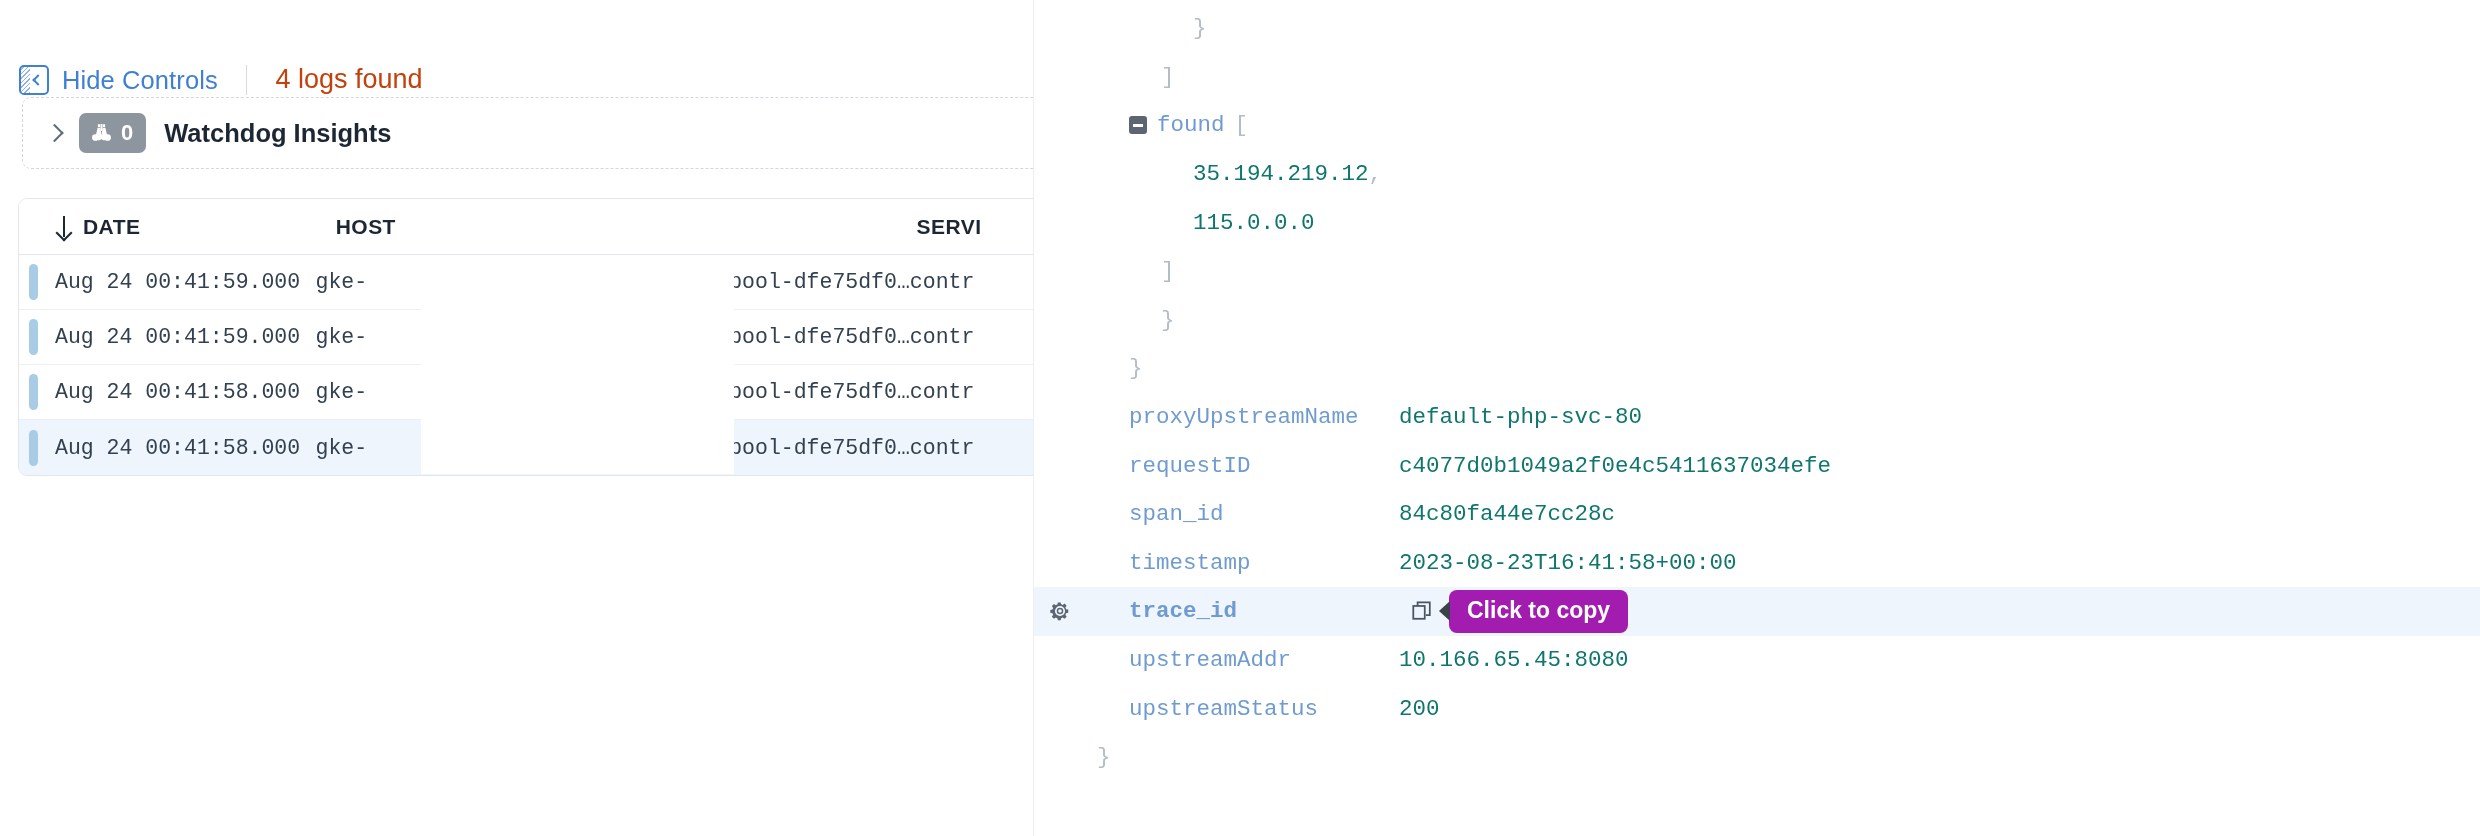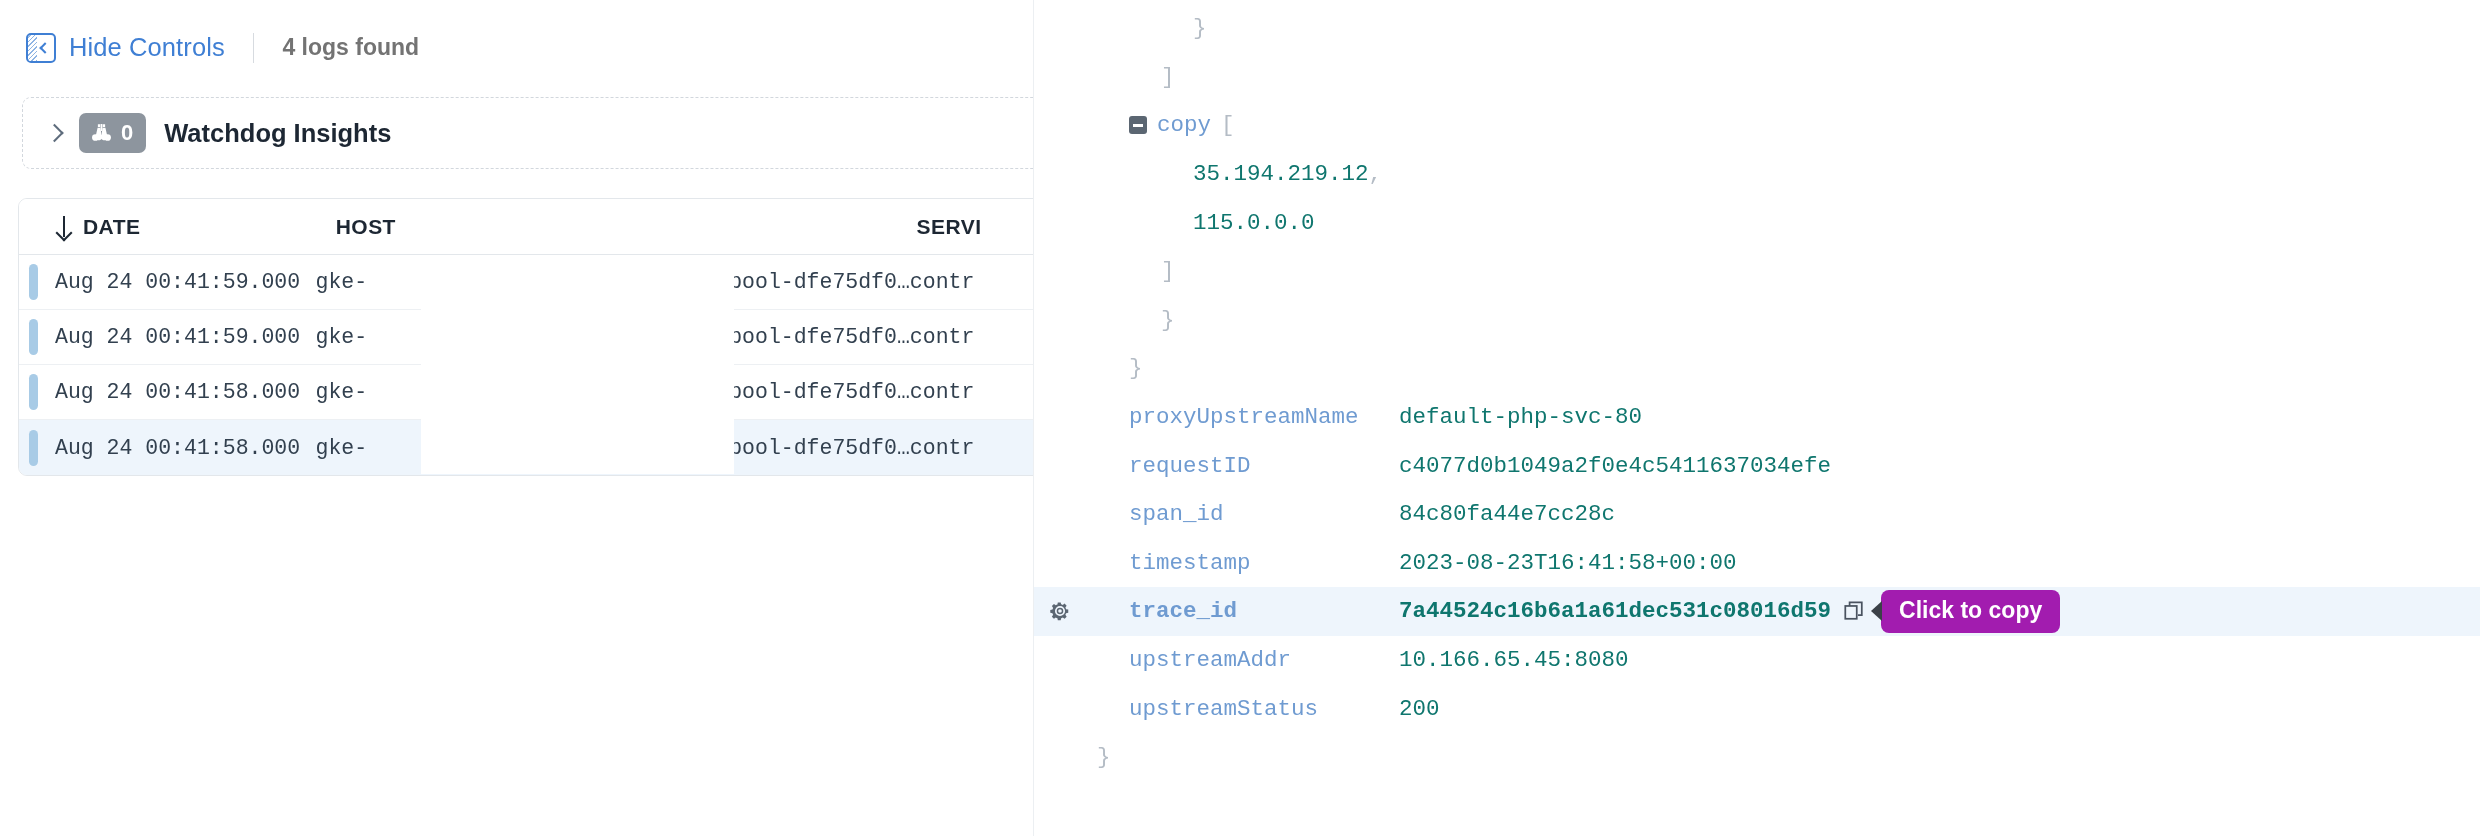--- a/index.html
+++ b/index.html
@@ -18,22 +18,22 @@
     position: absolute; left: 0; top: 0;
     width: 1033px; height: 836px;
     background: #ffffff;
     overflow: hidden;
   }
 
   
   #controls-bar {
     position: absolute; left: 0; top: 0;
     height: 95px; width: 1033px;
-    display: flex; align-items: center;
-    padding-left: 26px;
+    display: flex; align-items: flex-end;
+    padding-left: 19px;
   }
   .hide-controls-btn {
     display: flex; align-items: center; gap: 13px;
     cursor: pointer;
   }
   .sidebar-toggle-icon {
     width: 30px; height: 30px;
     border: 2.6px solid #3f7fd4;
     border-radius: 5px;
     position: relative;
@@ -60,24 +60,23 @@
     letter-spacing: .1px;
     white-space: nowrap;
   }
   .vsep {
     width: 1.6px; height: 30px;
     background: #d7dbe0;
     margin: 0 28px;
     flex: 0 0 auto;
   }
   .logs-found {
-    font-size: 23px;
-    color: #737373;
-    white-space: nowrap;
-    font-weight: bold;
+    font-size: 27px;
+    color: #c2410c;
+    white-space: nowrap;
   }
 
   
   #watchdog-card {
     position: absolute; left: 22px; top: 97px;
     width: 1180px; height: 72px;
     border: 1.8px dashed #d2d7dd;
     border-radius: 9px;
     display: flex; align-items: center;
     padding-left: 16px;
@@ -371,21 +370,21 @@
     <div class="json-line ind4" style="margin-top:4px;">
       <span class="jpunc">}</span>
     </div>
 
     <div class="json-line ind3">
       <span class="jpunc">]</span>
     </div>
 
     <div class="json-line ind2">
       <span class="toggle-box"></span>
-      <span class="jkey">copy</span>
+      <span class="jkey">found</span>
       <span class="jpunc" style="margin-left:10px;">[</span>
     </div>
 
     <div class="json-line ind4">
       <span class="jval">35.194.219.12</span>
       <span class="jpunc">,</span>
     </div>
 
     <div class="json-line ind4">
       <span class="jval">115.0.0.0</span>
@@ -425,21 +424,20 @@
     </div>
 
     <div class="json-line kv ind2 highlight">
       <span class="gutter">
         <svg class="gear" viewBox="0 0 24 24">
           <path fill="#5b6672" d="M12 8.4a3.6 3.6 0 1 0 0 7.2 3.6 3.6 0 0 0 0-7.2zm0 5.6a2 2 0 1 1 0-4 2 2 0 0 1 0 4z"></path>
           <path fill="#5b6672" d="M21 13.6v-3.2l-2.4-.4a6.9 6.9 0 0 0-.75-1.8l1.4-2-2.26-2.26-2 1.4a6.9 6.9 0 0 0-1.8-.75L12.8 2.6H9.6l-.4 2.4a6.9 6.9 0 0 0-1.8.75l-2-1.4L3.14 6.6l1.4 2a6.9 6.9 0 0 0-.75 1.8l-2.4.4v3.2l2.4.4c.17.63.42 1.23.75 1.8l-1.4 2 2.26 2.26 2-1.4c.57.33 1.17.58 1.8.75l.4 2.4h3.2l.4-2.4c.63-.17 1.23-.42 1.8-.75l2 1.4 2.26-2.26-1.4-2c.33-.57.58-1.17.75-1.8l2.4-.4zm-9 3.9a5.5 5.5 0 1 1 0-11 5.5 5.5 0 0 1 0 11z"></path>
         </svg>
       </span>
       <span class="jkey kcol">trace_id</span>
-      <span class="jval">7a44524c16b6a1a61dec531c08016d59</span>
       <svg class="copy-icon" viewBox="0 0 24 24">
         <rect x="2.5" y="6.5" width="12.5" height="14" fill="none" stroke="#4a5360" stroke-width="1.9"></rect>
         <path d="M7.2 6.5V2.6h13.3v14h-4.2" fill="none" stroke="#4a5360" stroke-width="1.9"></path>
       </svg>
       <span class="tooltip">Click to copy</span>
     </div>
 
     <div class="json-line kv ind2">
       <span class="jkey kcol">upstreamAddr</span>
       <span class="jval">10.166.65.45:8080</span>

